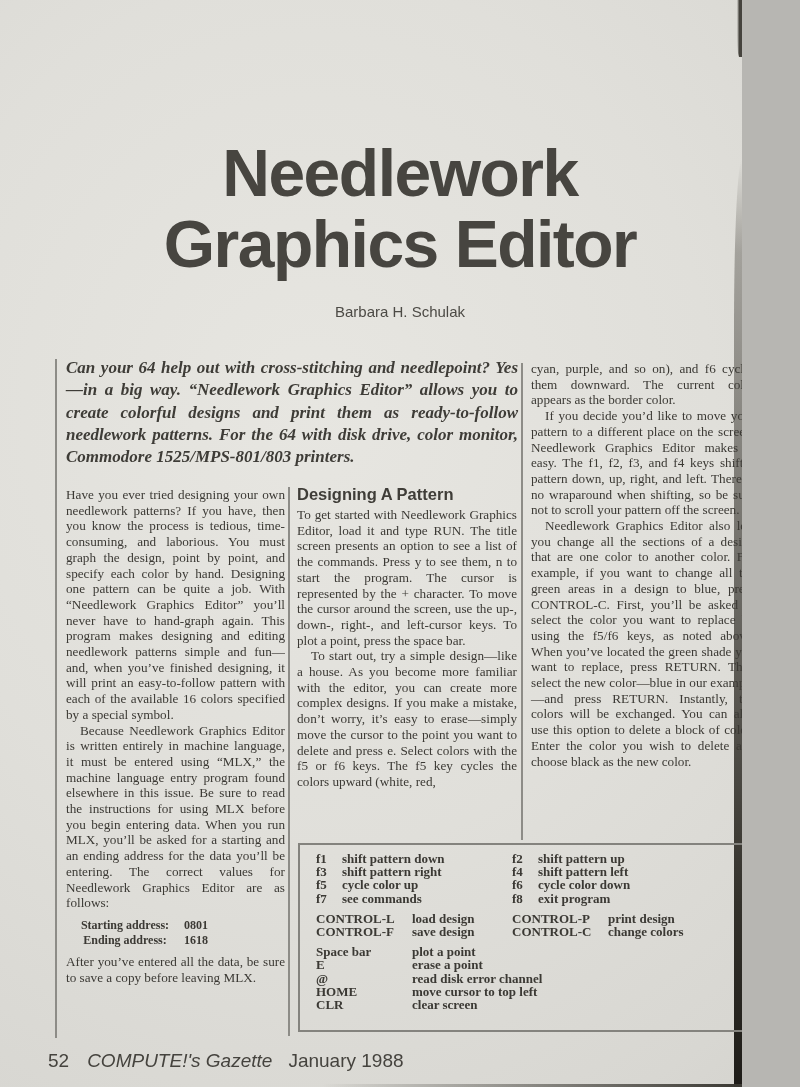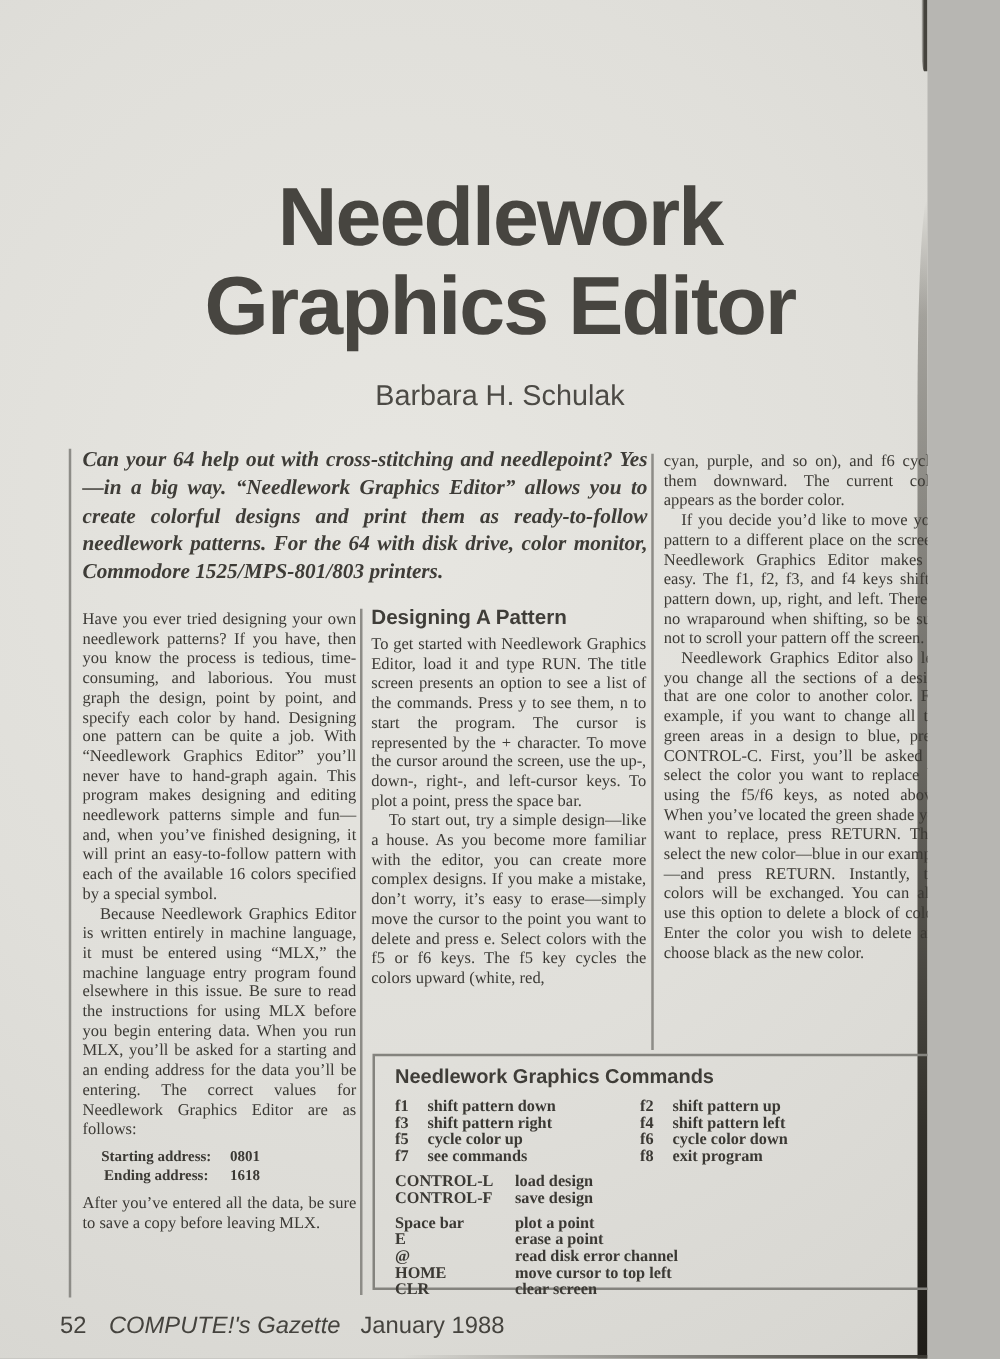--- a/index.html
+++ b/index.html
@@ -14,21 +14,21 @@
   .edge-right { position:absolute; right:0; top:160px; width:8px; height:927px;
     background:linear-gradient(to bottom, rgba(60,58,52,0) 0%, rgba(74,71,64,.4) 10%, rgba(62,60,54,.7) 45%, #33312b 80%, #1e1c18 100%);
     border-radius:100% 0 0 0 / 18% 0 0 0; }
   .edge-bottom { position:absolute; bottom:0; right:0; width:420px; height:3px;
     background:linear-gradient(to left,#3a3832, rgba(58,56,50,0)); }
 
   .headline { position:absolute; top:138px; left:10px; width:780px; text-align:center;
     font-family:"Liberation Sans", sans-serif; font-weight:bold; font-size:66px; line-height:71px;
     letter-spacing:-1.5px; color:#474540; }
   .byline { position:absolute; top:303px; left:10px; width:780px; text-align:center;
-    font-family:"Liberation Sans", sans-serif; font-size:23px; color:#4c4a45; }
+    font-family:"Liberation Sans", sans-serif; font-size:15px; color:#4c4a45; }
 
   .intro { position:absolute; left:66px; top:357px; width:452px;
     font-style:italic; font-size:17px; line-height:22.3px; text-align:justify; color:#3e3c37;font-weight:bold; }
 
   .rule { position:absolute; width:2px; background:#8d8c87; }
   .rule-left  { left:55px;  top:359px; height:679px; }
   .rule-mid1  { left:288px; top:487px; height:549px; }
   .rule-mid2  { left:521px; top:363px; height:477px; }
   .rule-right { left:764px; top:369px; height:663px; }
 
@@ -107,21 +107,20 @@
     <p class="indent">To start out, try a simple design—like a house. As you become more familiar with the editor, you can create more complex designs. If you make a mistake, don’t worry, it’s easy to erase—simply move the cursor to the point you want to delete and press e. Select colors with the f5 or f6 keys. The f5 key cycles the colors upward (white, red,</p>
   </div>
 
   <div class="col col-3">
     <p>cyan, purple, and so on), and f6 cycles them downward. The current color appears as the border color.</p>
     <p class="indent">If you decide you’d like to move your pattern to a different place on the screen, Needlework Graphics Editor makes it easy. The f1, f2, f3, and f4 keys shift a pattern down, up, right, and left. There is no wraparound when shifting, so be sure not to scroll your pattern off the screen.</p>
     <p class="indent">Needlework Graphics Editor also lets you change all the sections of a design that are one color to another color. For example, if you want to change all the green areas in a design to blue, press CONTROL-C. First, you’ll be asked to select the color you want to replace by using the f5/f6 keys, as noted above. When you’ve located the green shade you want to replace, press RETURN. Then select the new color—blue in our example—and press RETURN. Instantly, the colors will be exchanged. You can also use this option to delete a block of color: Enter the color you wish to delete and choose black as the new color.</p>
   </div>
 
   <div class="cmd-box">
-    <div class="cmd-title">Needlework Graphics Commands</div>
     <div class="cmd-cols">
       <div class="cmd-col-left">
         <div class="cmd-row">
           <span class="key-f">f1</span>
           <span>shift pattern down</span>
         </div>
         <div class="cmd-row">
           <span class="key-f">f3</span>
           <span>shift pattern right</span>
         </div>
@@ -153,20 +152,30 @@
           <span class="key-f">f4</span>
           <span>shift pattern left</span>
         </div>
         <div class="cmd-row">
           <span class="key-f">f6</span>
           <span>cycle color down</span>
         </div>
         <div class="cmd-row">
           <span class="key-f">f8</span>
           <span>exit program</span>
+        </div>
+        <div class="cmd-group">
+          <div class="cmd-row">
+            <span class="key-ctl">CONTROL-P</span>
+            <span>print design</span>
+          </div>
+          <div class="cmd-row">
+            <span class="key-ctl">CONTROL-C</span>
+            <span>change colors</span>
+          </div>
         </div>
       </div>
     </div>
     <div class="cmd-special">
       <div class="cmd-row">
         <span class="key-ctl">Space bar</span>
         <span>plot a point</span>
       </div>
       <div class="cmd-row">
         <span class="key-ctl">E</span>

